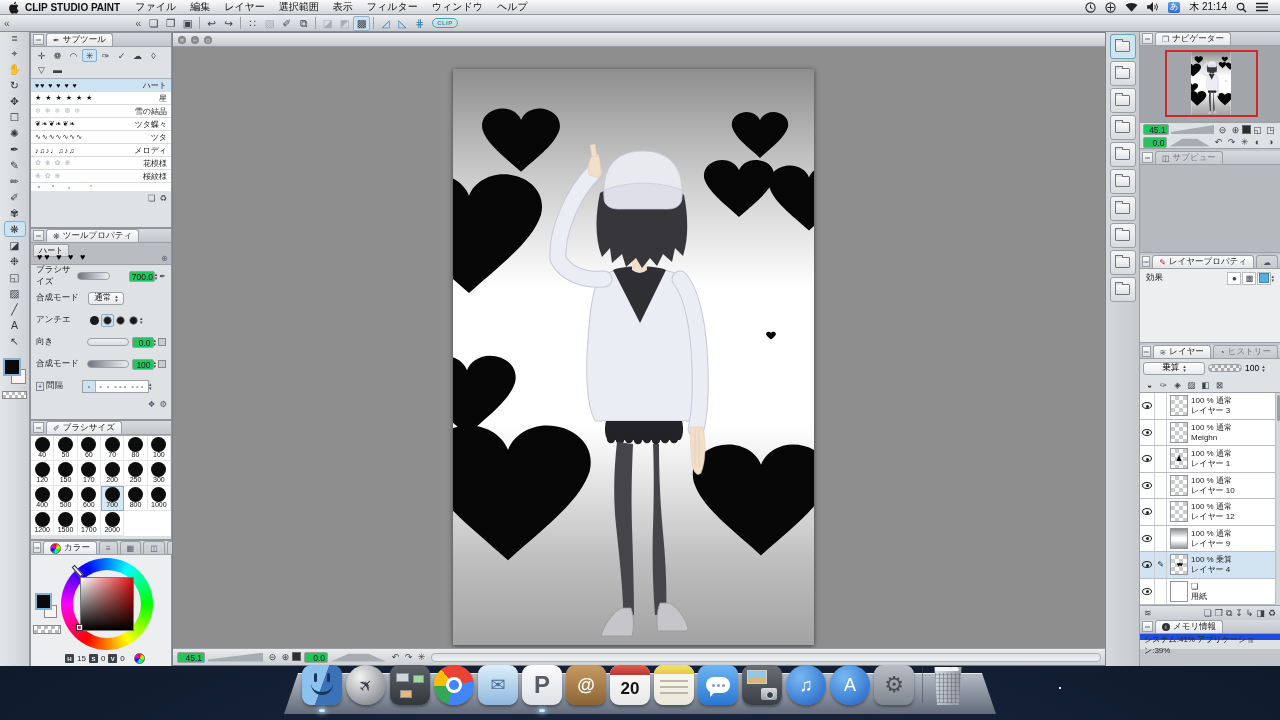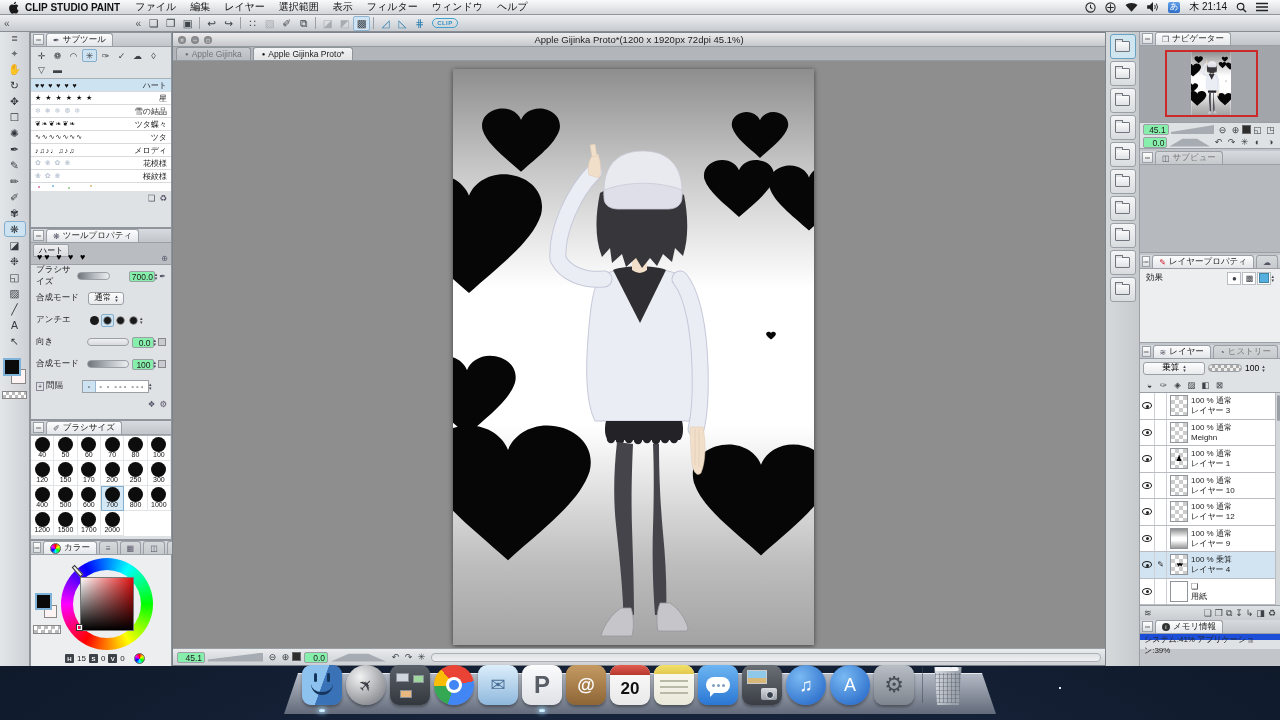--- a/index.html
+++ b/index.html
@@ -41,21 +41,21 @@
   .sw-tr{position:absolute;left:1px;top:34px;width:25px;height:8px;border:1px solid #888;
     background:repeating-conic-gradient(#bbb 0% 25%,#fff 0% 50%);background-size:6px 6px}
   
   .panel{position:absolute;background:#dfe2e5;border:1px solid #8f959b}
   .phead{height:14px;display:flex;align-items:flex-end;gap:2px;background:linear-gradient(#d7dade,#c2c6cb);padding:0 2px;border-bottom:1px solid #9aa0a6}
   .pmenu{width:11px;height:11px;border:1px solid #9aa0a6;background:linear-gradient(#fff,#dde0e3);font-size:6px;color:#666;display:flex;align-items:center;justify-content:center;margin-bottom:1px}
   .ptab{height:13px;display:flex;align-items:center;gap:3px;background:linear-gradient(#fdfdfe,#e3e6e9);border:1px solid #9aa0a6;border-bottom:none;border-radius:3px 3px 0 0;font-size:8.5px;color:#222;padding:0 6px;white-space:nowrap}
   .ptab.inactive{background:linear-gradient(#d6d9dc,#c6cacd);color:#777}
   .ptab .ticon{font-size:8px;color:#556}
   .st{display:inline-flex;flex-direction:column;font-size:5px;line-height:4.5px;color:#445;text-align:center}
-  .vbox{background:#86efac;border:1px solid #9aa0a6;border-radius:2px;font-size:8.5px;color:#222;text-align:right;padding:0 2px;height:11px;line-height:10px}
+  .vbox{background:#22c55e;border:1px solid #9aa0a6;border-radius:2px;font-size:8.5px;color:#222;text-align:right;padding:0 2px;height:11px;line-height:10px}
   .slider{height:8px;border:1px solid #9aa0a6;border-radius:4px;background:linear-gradient(90deg,#6f747a,#b9bec4 55%,#eef0f2)}
   
   .cats{display:flex;flex-wrap:wrap;gap:1px;padding:2px 3px;background:#dfe2e5}
   .cat{width:15px;height:13px;display:flex;align-items:center;justify-content:center;font-size:9px;color:#3c4248;border-radius:2px}
   .cat.sel{background:#cde3f2;border:1px solid #85aecd}
   .blist{background:#fff;border-top:1px solid #aab0b6;position:relative}
   .brow{height:13px;display:flex;align-items:center;border-bottom:1px solid #d8dbde;font-size:8px;padding:0 4px}
   .brow .prev{flex:1;font-size:7px;color:#111;letter-spacing:1px;overflow:hidden;white-space:nowrap}
   .brow .prev.light{color:#b9c4d2}
   .brow .bname{color:#222}
@@ -614,32 +614,21 @@
         <span class="cwheel-ico"></span>
       </span>
     </div>
   </div>
 
   <div class="cwin">
     <div class="ctitle">
       <span class="tbtn">✕</span>
       <span class="tbtn">─</span>
       <span class="tbtn">◻</span>
-      <span class="ctext">Apple Gijinka Proto*(1200 x 1920px 72dpi 45.1%)</span>
-    </div>
-    <div class="ctabs" id="doc-tabs">
-        <span class="ctab">
-          <span class="mdot">●</span>
-          <span>Apple Gijinka</span>
-        </span>
-        <span class="ctab active">
-          <span class="mdot">●</span>
-          <span>Apple Gijinka Proto*</span>
-        </span>
-      </div>
+    </div>
     <div class="carea">
       <div class="artbox">
         <svg width="361" height="576" viewBox="0 0 361 576">
           <defs>
             <linearGradient id="bgGrad" x1="0" y1="0" x2="0" y2="1">
               <stop offset="0" stop-color="#8e8e8e"></stop>
                 <stop offset="0.17" stop-color="#c6c6c6"></stop>
               <stop offset="0.38" stop-color="#ffffff"></stop>
                 <stop offset="0.62" stop-color="#ffffff"></stop>
               <stop offset="0.86" stop-color="#bdbdbd"></stop>

